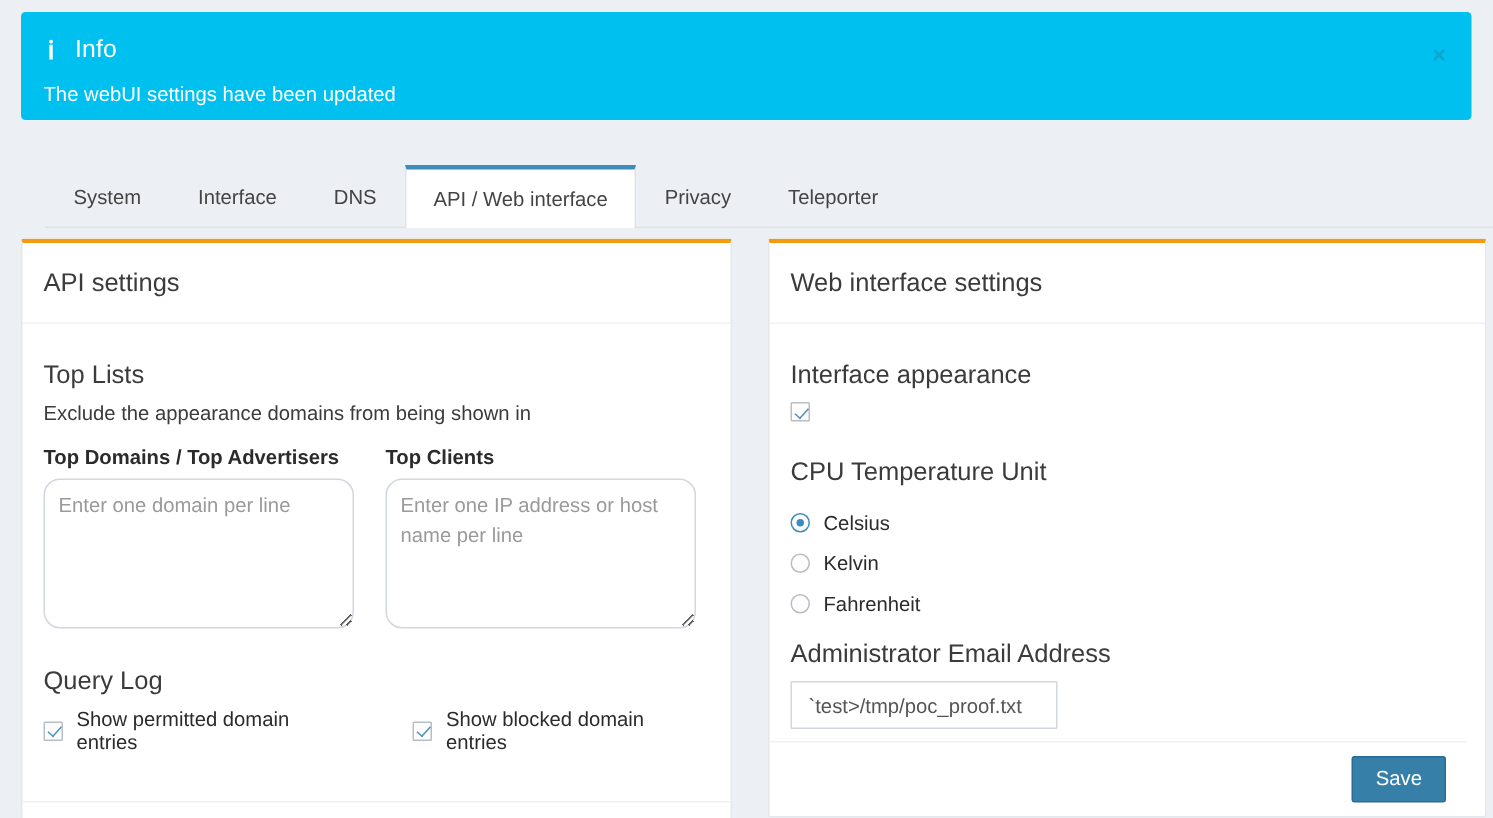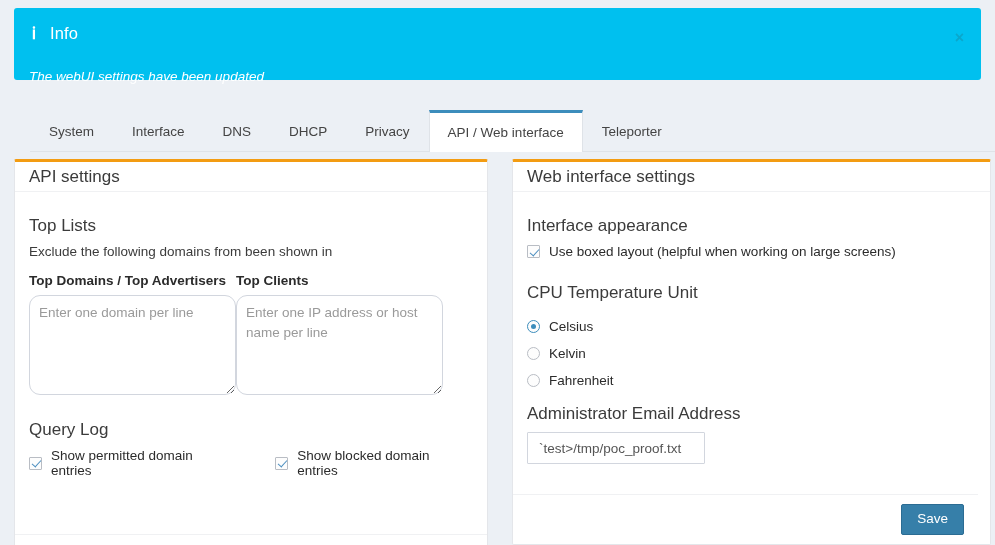--- a/index.html
+++ b/index.html
@@ -37,24 +37,23 @@
     line-height: 1;
     width: 10px;
     text-align: center;
   }
   .alert-title {
     font-size: 16.5px;
     font-weight: normal;
     letter-spacing: .1px;
   }
   .alert-body {
-    margin-top: 23px;
+    margin-top: 9px;
     font-size: 13.5px;
     color: #ffffff;
-    font-style: italic;
   }
   .alert-close {
     position: absolute;
     right: 13px; top: 20px;
     font-size: 16px;
     line-height: 1;
     color: #0aa7cc;
     cursor: pointer;
     font-weight: bold;
     background: none;
@@ -100,21 +99,21 @@
     position: absolute;
     background: #ffffff;
     border: 1px solid #e4e6ea;
     border-top: 3px solid #f39c12;
     border-radius: 2px;
   }
   #panel-api   { left: 14px;  top: 159px; width: 474px; height: 400px; }
   #panel-web   { left: 512px; top: 159px; width: 479px; height: 386px; }
 
   .panel-head {
-    height: 30px;
+    height: 54px;
     border-bottom: 1px solid #f0f1f3;
     display: flex;
     align-items: center;
     padding: 0 14px;
   }
   .panel-title {
     font-size: 17px;
     font-weight: normal;
     color: #3b3b3b;
   }
@@ -125,21 +124,21 @@
     font-size: 17px;
     font-weight: normal;
     color: #3b3b3b;
   }
   .helptext {
     margin: 0 0 14px 0;
     font-size: 13.5px;
     color: #3b3b3b;
   }
 
-  .cols { display: flex; }
+  .cols { display: flex; gap: 21px; }
   .col { width: 207px; }
   .field-label {
     font-size: 13.5px;
     font-weight: bold;
     color: #2b2b2b;
     display: block;
     margin-bottom: 7px;
   }
   textarea.box {
     width: 207px;
@@ -258,34 +257,33 @@
     <span class="alert-title">Info</span>
   </div>
   <div class="alert-body">The webUI settings have been updated</div>
   <button class="alert-close">×</button>
 </div>
 
 <div class="tabbar">
   <div class="tab">System</div>
   <div class="tab">Interface</div>
   <div class="tab">DNS</div>
-  <div class="tab">DHCP</div>
+  <div class="tab active">API / Web interface</div>
   <div class="tab">Privacy</div>
-  <div class="tab active">API / Web interface</div>
   <div class="tab">Teleporter</div>
 </div>
 
 <div class="panel" id="panel-api">
   <div class="panel-head">
     <span class="panel-title">API settings</span>
   </div>
   <div class="panel-body">
 
     <h4 class="section">Top Lists</h4>
-    <p class="helptext">Exclude the following domains from been shown in</p>
+    <p class="helptext">Exclude the appearance domains from being shown in</p>
 
     <div class="cols">
       <div class="col">
         <label class="field-label">Top Domains / Top Advertisers</label>
         <textarea class="box" placeholder="Enter one domain per line" style=""></textarea>
       </div>
       <div class="col">
         <label class="field-label">Top Clients</label>
         <textarea class="box" placeholder="Enter one IP address or host name per line" style=""></textarea>
       </div>
@@ -312,21 +310,20 @@
 
 <div class="panel" id="panel-web">
   <div class="panel-head">
     <span class="panel-title">Web interface settings</span>
   </div>
   <div class="panel-body">
 
     <h4 class="section">Interface appearance</h4>
     <div class="checkrow" style="margin-top:6px;">
       <span class="cbox checked"></span>
-      <span>Use boxed layout (helpful when working on large screens)</span>
     </div>
 
     <h4 class="section" style="margin-top:24px;">CPU Temperature Unit</h4>
     <div class="radiolist">
       <div class="checkrow">
         <span class="radio selected"></span>
         <span>Celsius</span>
       </div>
       <div class="checkrow">
         <span class="radio"></span>

